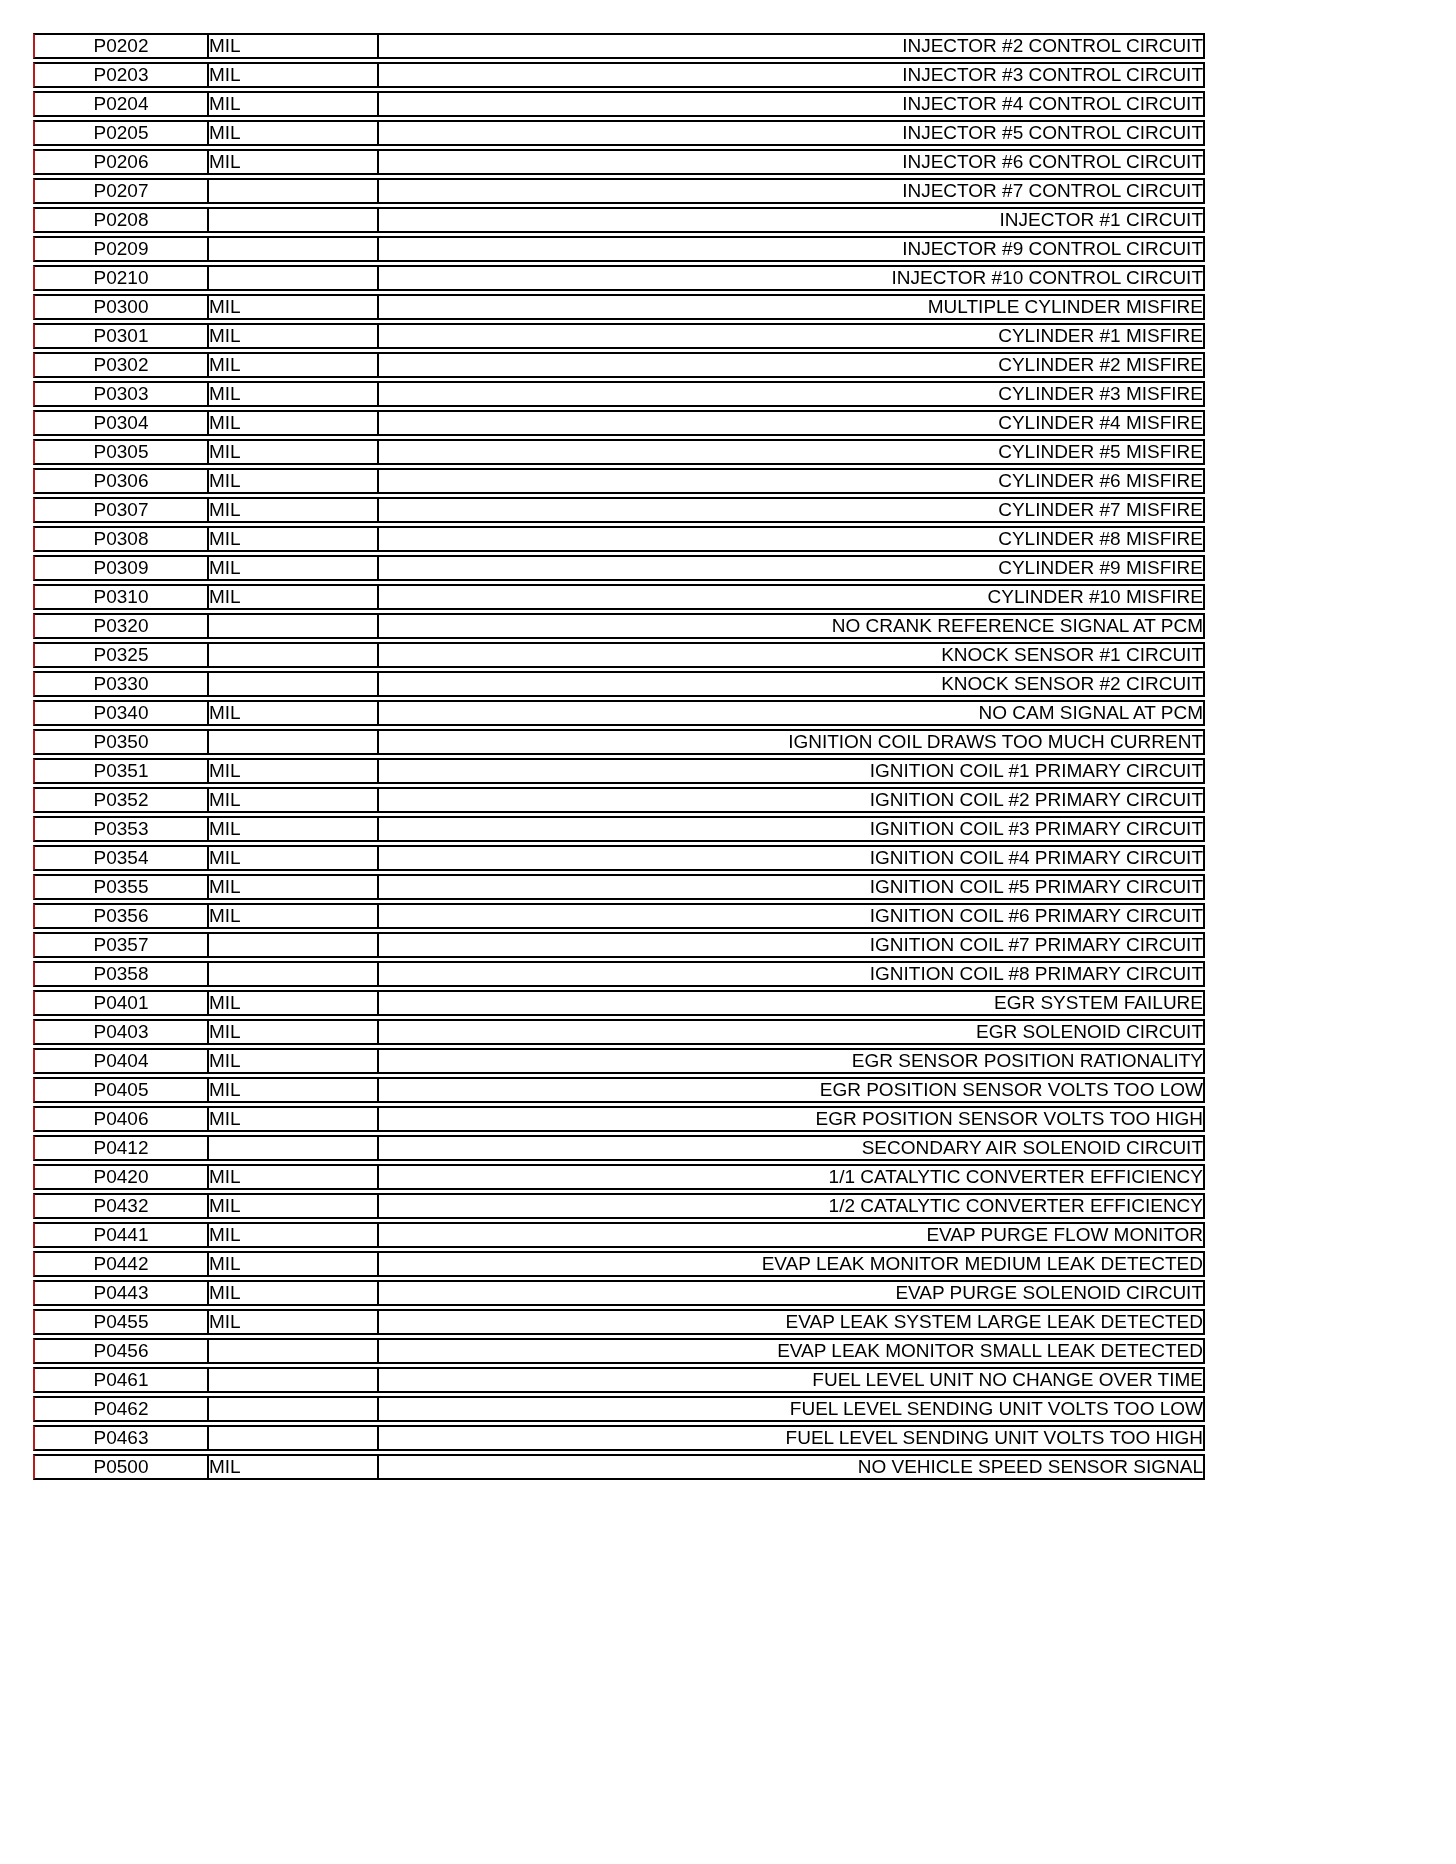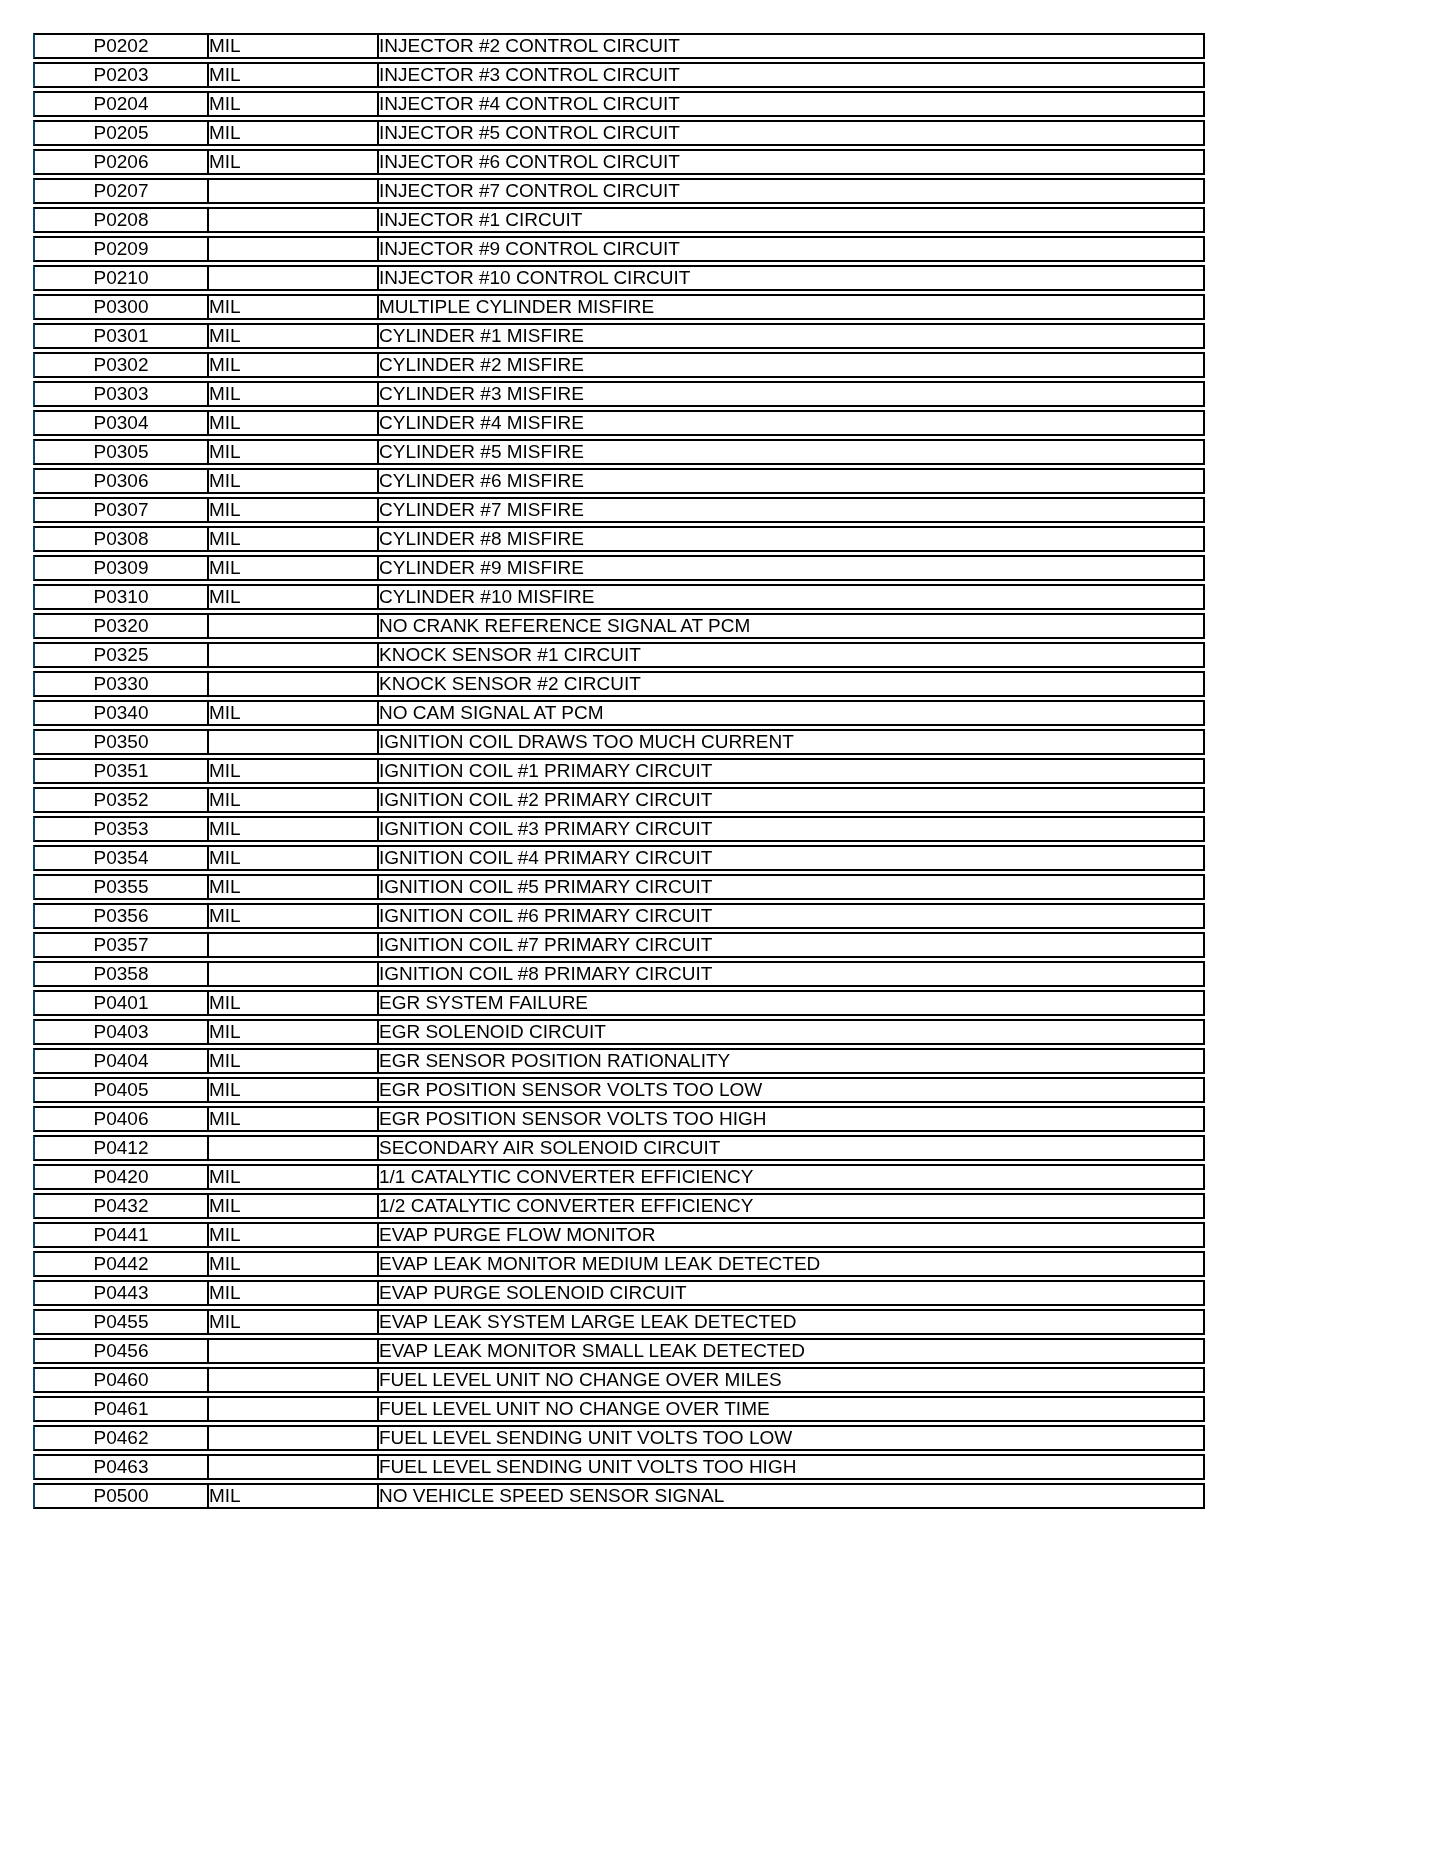--- a/index.html
+++ b/index.html
@@ -27,33 +27,33 @@
     border-right: 2px solid #000;
     height: 22px;
     font-size: 19px;
     line-height: 22px;
     padding: 0;
     overflow: hidden;
     white-space: nowrap;
     background: #ffffff;
   }
   table.dtc-table td:first-child {
-    border-left: 2px solid #0c4a6e;
+    border-left: 2px solid #b91c1c;
   }
   td.col-code {
     width: 172px;
     text-align: center;
   }
   td.col-mil {
     width: 168px;
     text-align: left;
   }
   td.col-desc {
     width: 824px;
-    text-align: left;
+    text-align: right;
     padding-left: 5px;
   }
 </style>
 </head>
 <body>
 
 <table class="dtc-table">
   <tbody>
       <tr>
         <td class="col-code">P0202</td>
@@ -279,25 +279,20 @@
         <td class="col-code">P0455</td>
         <td class="col-mil">MIL</td>
         <td class="col-desc">EVAP LEAK SYSTEM LARGE LEAK DETECTED</td>
       </tr>
       <tr>
         <td class="col-code">P0456</td>
         <td class="col-mil"></td>
         <td class="col-desc">EVAP LEAK MONITOR SMALL LEAK DETECTED</td>
       </tr>
       <tr>
-        <td class="col-code">P0460</td>
-        <td class="col-mil"></td>
-        <td class="col-desc">FUEL LEVEL UNIT NO CHANGE OVER MILES</td>
-      </tr>
-      <tr>
         <td class="col-code">P0461</td>
         <td class="col-mil"></td>
         <td class="col-desc">FUEL LEVEL UNIT NO CHANGE OVER TIME</td>
       </tr>
       <tr>
         <td class="col-code">P0462</td>
         <td class="col-mil"></td>
         <td class="col-desc">FUEL LEVEL SENDING UNIT VOLTS TOO LOW</td>
       </tr>
       <tr>

